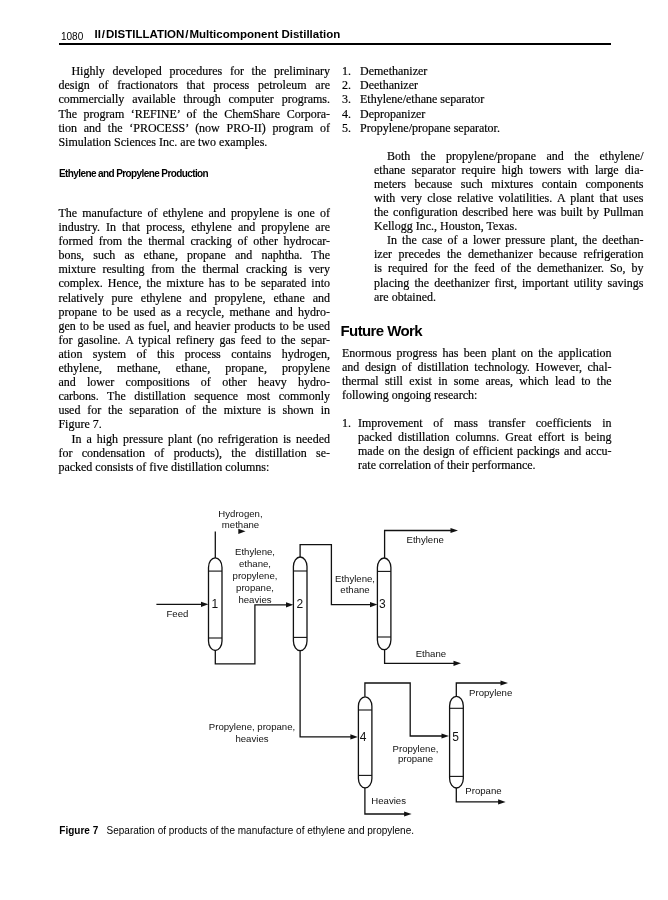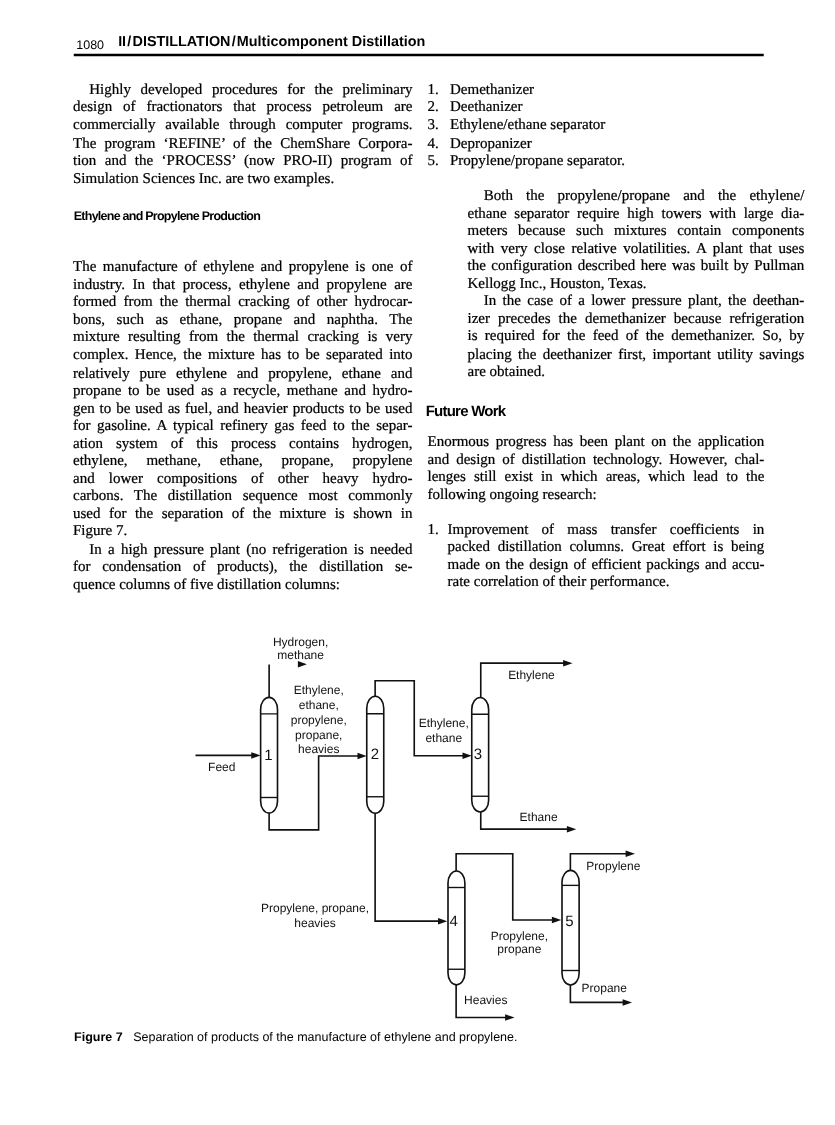--- a/index.html
+++ b/index.html
@@ -5,21 +5,21 @@
 html,body{margin:0;padding:0;background:#fff;}
 body{width:668px;height:900px;position:relative;color:#000;}
 .abs{position:absolute;}
 .hdr{font-family:"Liberation Sans",sans-serif;font-size:10px;}
 .rule{position:absolute;left:59px;top:42.6px;width:552px;height:2px;background:#000;}
 .col{position:absolute;font-family:"Liberation Serif",serif;font-size:12px;line-height:14.1px;-webkit-text-stroke:0.18px #000;}
 .col div.l{text-align:justify;text-align-last:justify;height:14.1px;}
 .col div.e{text-align:left;height:14.1px;}
 .ind{padding-left:13px;}
 .h2{font-family:"Liberation Sans",sans-serif;font-weight:bold;font-size:10px;letter-spacing:-0.6px;}
-.h1{font-family:"Liberation Sans",sans-serif;font-weight:bold;font-size:12px;letter-spacing:-0.6px;}
+.h1{font-family:"Liberation Sans",sans-serif;font-weight:bold;font-size:15px;letter-spacing:-0.6px;}
 .num{display:inline-block;width:18px;}
 .hang{padding-left:16px;}
 .num2{display:inline-block;width:16px;margin-left:-16px;}
 svg text{font-family:"Liberation Sans",sans-serif;font-size:9.6px;fill:#111;}
 svg .big{font-size:12px;}
 .cap{font-family:"Liberation Sans",sans-serif;font-size:10px;}
 </style>
 </head>
 <body>
 <div class="abs hdr" style="left:61px;top:31px;">1080</div>
@@ -49,21 +49,21 @@
 <div class="l">gen to be used as fuel, and heavier products to be used</div>
 <div class="l">for gasoline. A typical refinery gas feed to the separ-</div>
 <div class="l">ation system of this process contains hydrogen,</div>
 <div class="l">ethylene, methane, ethane, propane, propylene</div>
 <div class="l">and lower compositions of other heavy hydro-</div>
 <div class="l">carbons. The distillation sequence most commonly</div>
 <div class="l">used for the separation of the mixture is shown in</div>
 <div class="e">Figure 7.</div>
 <div class="l ind">In a high pressure plant (no refrigeration is needed</div>
 <div class="l">for condensation of products), the distillation se-</div>
-<div class="e">quence columns of five distillation columns:</div>
+<div class="e">packed consists of five distillation columns:</div>
 </div>
 
 <div class="col" id="list1" style="left:342px;top:63.5px;width:269.5px;line-height:14.45px;">
 <div><span class="num">1.</span>Demethanizer</div>
 <div><span class="num">2.</span>Deethanizer</div>
 <div><span class="num">3.</span>Ethylene/ethane separator</div>
 <div><span class="num">4.</span>Depropanizer</div>
 <div><span class="num">5.</span>Propylene/propane separator.</div>
 </div>
 
@@ -79,21 +79,21 @@
 <div class="l">is required for the feed of the demethanizer. So, by</div>
 <div class="l">placing the deethanizer first, important utility savings</div>
 <div class="e">are obtained.</div>
 </div>
 
 <div class="abs h1" id="h1a" style="left:340.5px;top:321.7px;">Future Work</div>
 
 <div class="col" id="p4" style="left:342px;top:345.9px;width:269.5px;">
 <div class="l">Enormous progress has been plant on the application</div>
 <div class="l">and design of distillation technology. However, chal-</div>
-<div class="l">lenges still exist in which areas, which lead to the</div>
+<div class="l">thermal still exist in some areas, which lead to the</div>
 <div class="e">following ongoing research:</div>
 </div>
 
 <div class="col" id="p5" style="left:342px;top:415.6px;width:269.5px;">
 <div class="l hang"><span class="num2">1.</span>Improvement of mass transfer coefficients in</div>
 <div class="l hang">packed distillation columns. Great effort is being</div>
 <div class="l hang">made on the design of efficient packings and accu-</div>
 <div class="e hang">rate correlation of their performance.</div>
 </div>
 

